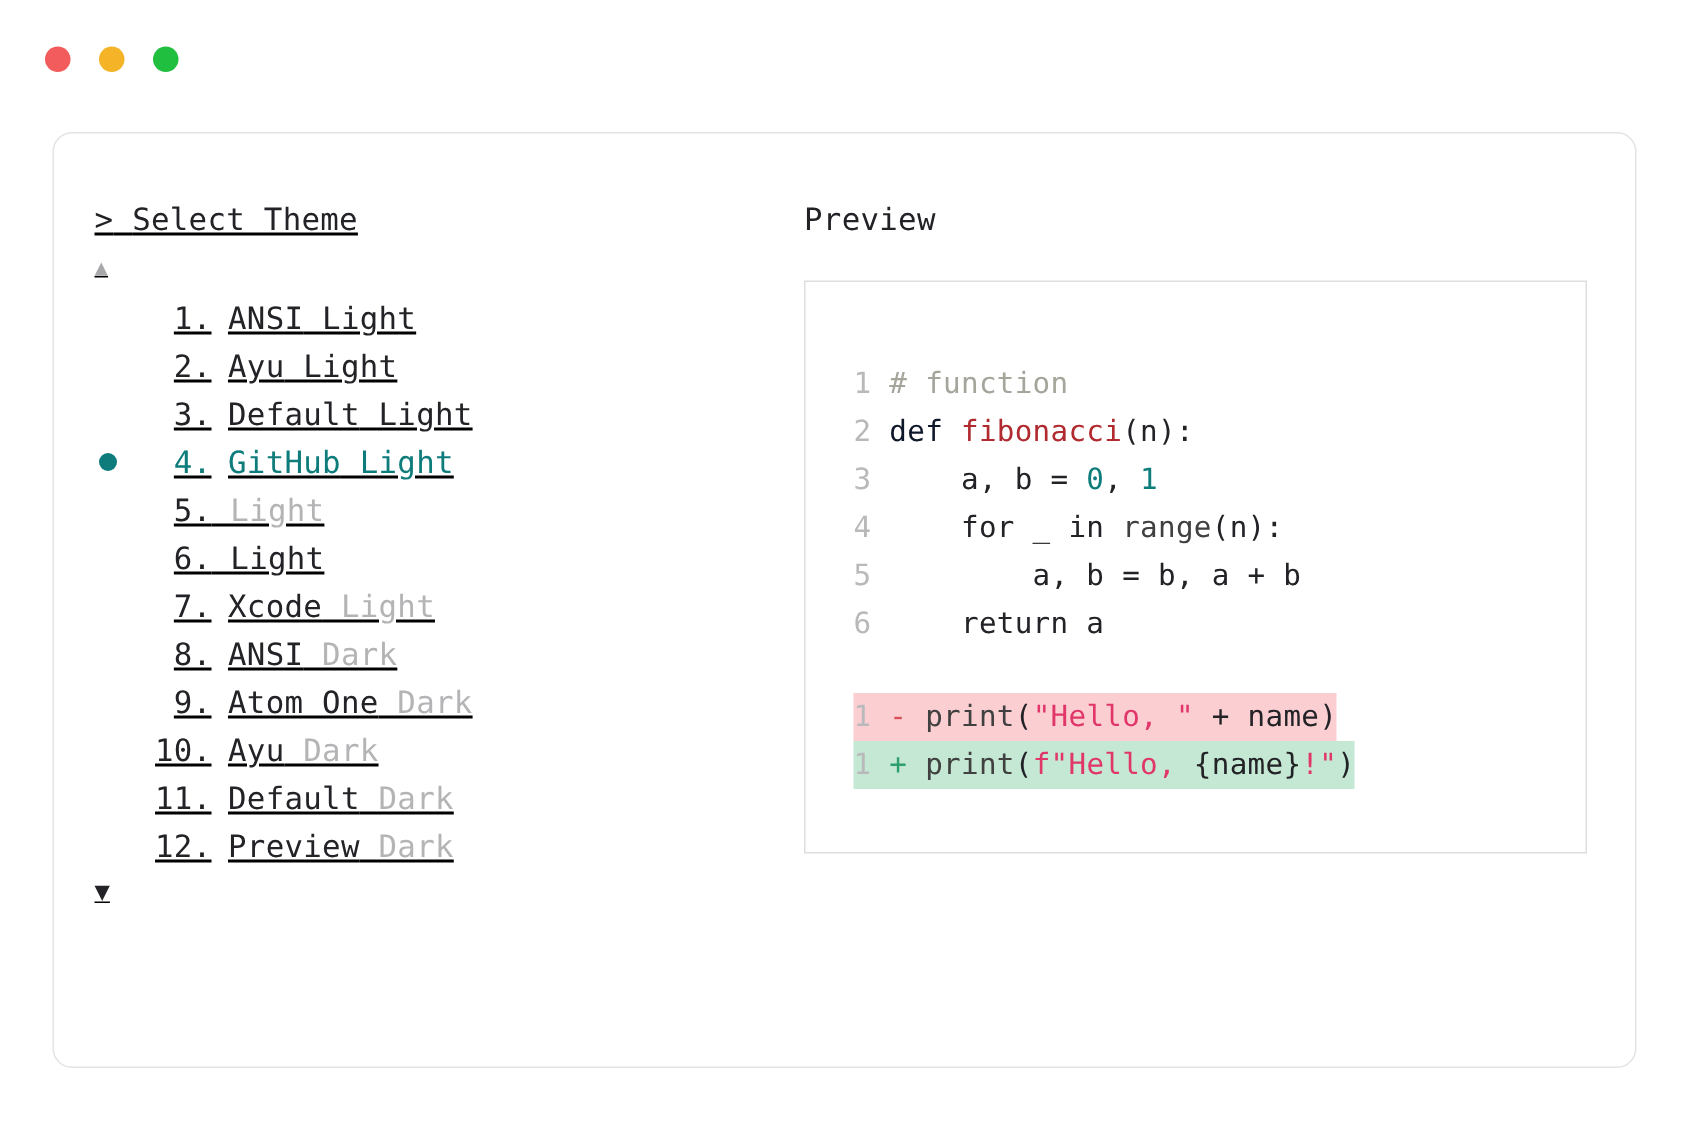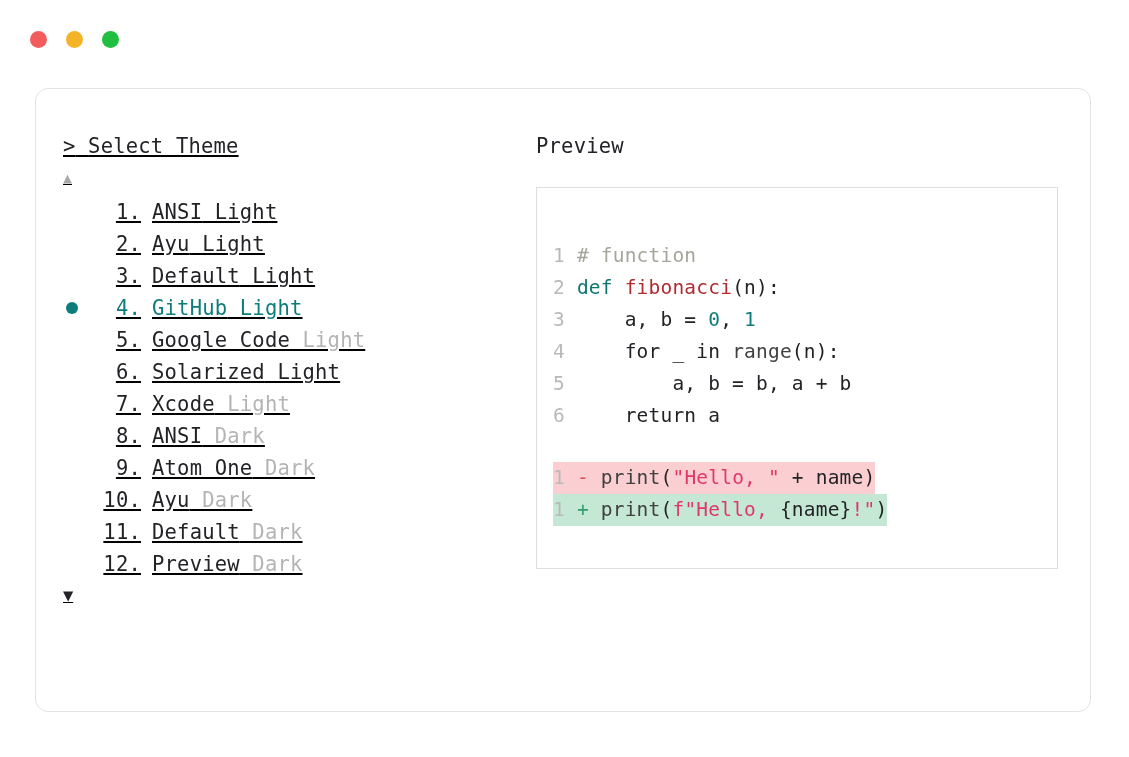--- a/index.html
+++ b/index.html
@@ -153,41 +153,41 @@
     margin-top: 28px;
     width: 522px;
     height: 382px;
     box-sizing: border-box;
     border: 1.4px solid #dededf;
     background: #ffffff;
     position: relative;
   }
   .code {
     position: absolute;
-    left: 16px;
+    left: 32px;
     top: 52px;
     font-size: 19.5px;
     line-height: 32px;
     white-space: pre;
     letter-spacing: 0.2px;
   }
   .code-line {
     height: 32px;
     display: block;
     white-space: pre;
     width: fit-content;
   }
   .ln      { color: #b9b9bb; }
   .c-plain { color: #232327; }
   .c-com   { color: #a5a59c; }
   .c-fn    { color: #b02a30; }
   .c-num   { color: #0e7c7b; }
   .c-blue  { color: #404040; }
   .c-str   { color: #e0366a; }
-  .c-kw    { color: #0f766e; }
+  .c-kw    { color: #0f172a; }
   .spacer  { height: 30px; display: block; }
 
   .diff-del { background: #fbcfd2; }
   .diff-add { background: #c4e8d3; }
   .sign-del { color: #d9505b; }
   .sign-add { color: #2f9e6e; }
 </style>
 </head>
 <body>
 
@@ -204,22 +204,22 @@
 
       <div class="heading"><span>&gt;</span> <span>Select Theme</span></div>
 
       <div class="arrow arrow-up">▲</div>
 
       <div class="theme-list" id="theme-list">
           <div class="theme-row"><span class="bullet-cell"></span><span class="num-cell">1.</span><span class="name-cell">ANSI</span><span class="variant strong"> Light</span></div>
           <div class="theme-row"><span class="bullet-cell"></span><span class="num-cell">2.</span><span class="name-cell">Ayu</span><span class="variant strong"> Light</span></div>
           <div class="theme-row"><span class="bullet-cell"></span><span class="num-cell">3.</span><span class="name-cell">Default</span><span class="variant strong"> Light</span></div>
           <div class="theme-row selected"><span class="bullet-cell"><span class="bullet"></span></span><span class="num-cell">4.</span><span class="name-cell">GitHub</span><span class="variant strong"> Light</span></div>
-          <div class="theme-row"><span class="bullet-cell"></span><span class="num-cell">5.</span><span class="name-cell">Google Code</span><span class="variant"> Light</span></div>
-          <div class="theme-row"><span class="bullet-cell"></span><span class="num-cell">6.</span><span class="name-cell">Solarized</span><span class="variant strong"> Light</span></div>
+          <div class="theme-row"><span class="bullet-cell"></span><span class="num-cell">5.</span><span class="variant"> Light</span></div>
+          <div class="theme-row"><span class="bullet-cell"></span><span class="num-cell">6.</span><span class="variant strong"> Light</span></div>
           <div class="theme-row"><span class="bullet-cell"></span><span class="num-cell">7.</span><span class="name-cell">Xcode</span><span class="variant"> Light</span></div>
           <div class="theme-row"><span class="bullet-cell"></span><span class="num-cell">8.</span><span class="name-cell">ANSI</span><span class="variant"> Dark</span></div>
           <div class="theme-row"><span class="bullet-cell"></span><span class="num-cell">9.</span><span class="name-cell">Atom One</span><span class="variant"> Dark</span></div>
           <div class="theme-row"><span class="bullet-cell"></span><span class="num-cell">10.</span><span class="name-cell">Ayu</span><span class="variant"> Dark</span></div>
           <div class="theme-row"><span class="bullet-cell"></span><span class="num-cell">11.</span><span class="name-cell">Default</span><span class="variant"> Dark</span></div>
           <div class="theme-row"><span class="bullet-cell"></span><span class="num-cell">12.</span><span class="name-cell">Preview</span><span class="variant"> Dark</span></div>
         </div>
 
       <div class="arrow arrow-down">▼</div>
     </div>

